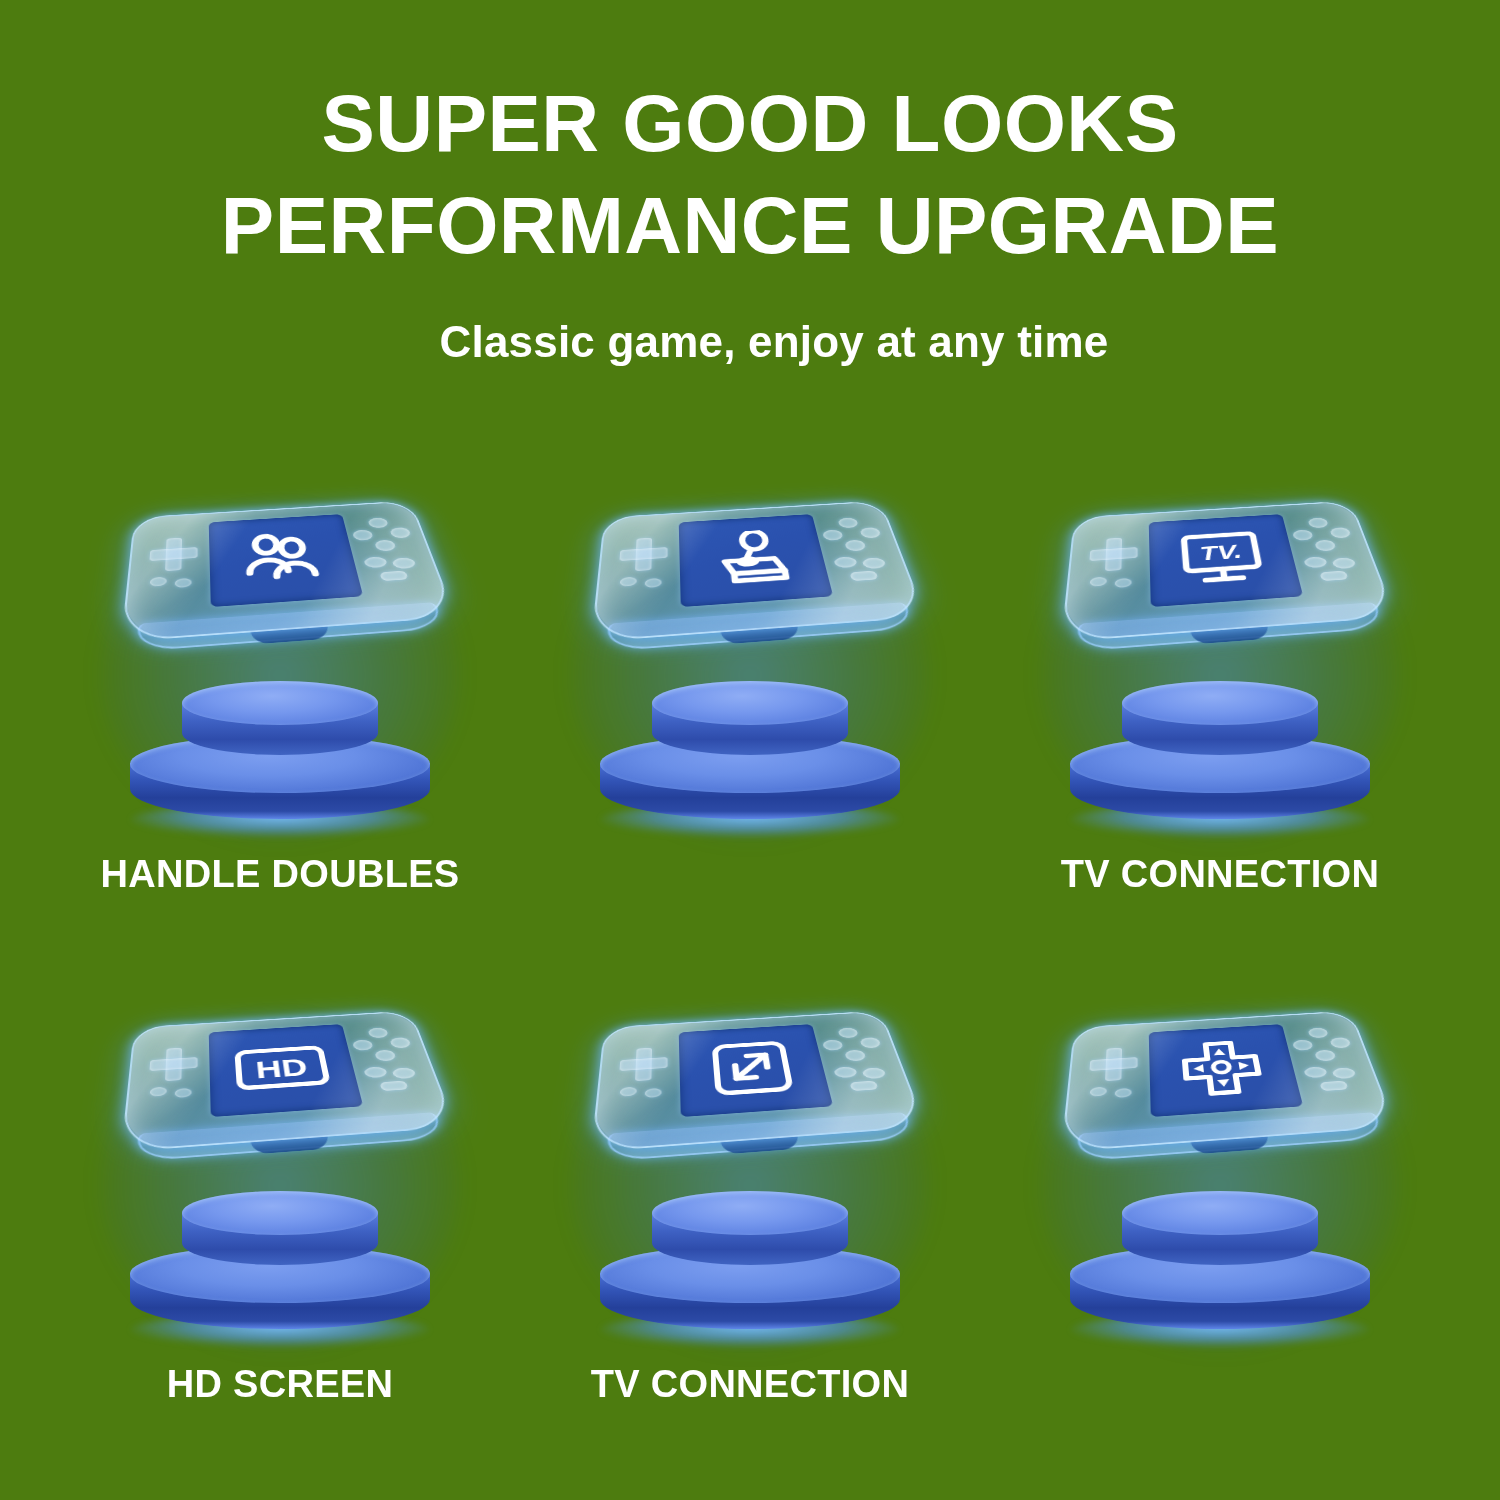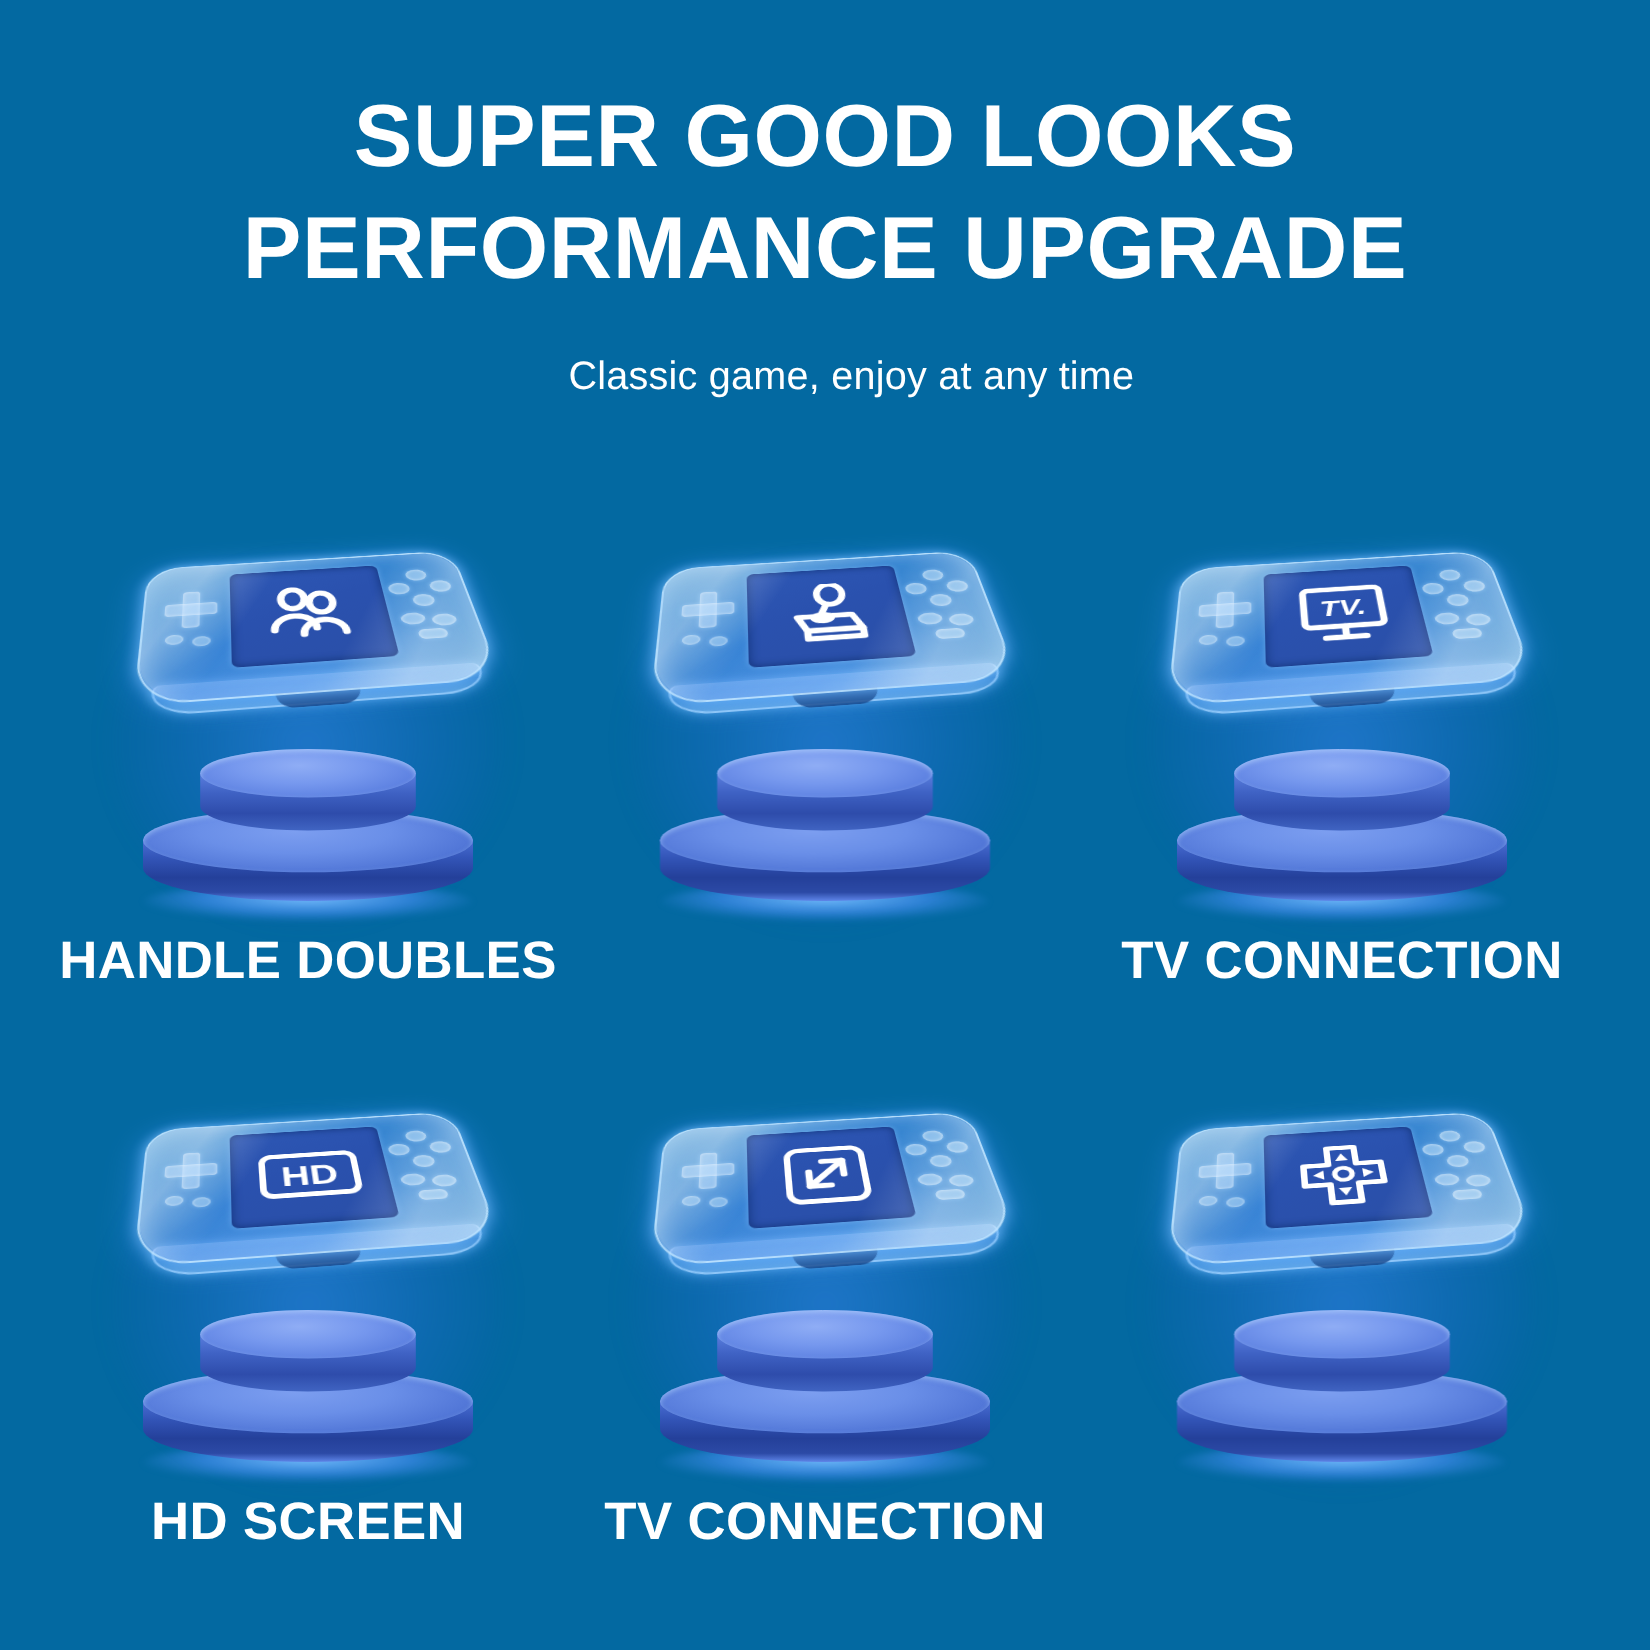--- a/index.html
+++ b/index.html
@@ -36,22 +36,22 @@
     letter-spacing: 0.5px;
     white-space: nowrap;
   }
   .headline-1 { padding-top: 74px; }
   .headline-2 { padding-top: 2px; text-align: center; }
   .subtitle {
     margin: 0;
     padding-top: 42px;
     color: #ffffff;
     font-family: "Liberation Sans", sans-serif;
-    font-weight: normal;
-    font-size: 36px;
+    font-weight: bold;
+    font-size: 44px;
     line-height: 48px;
     letter-spacing: 0.2px;
     white-space: nowrap;
     padding-left: 48px;
   }
   
   .feature-grid {
     position: absolute;
     left: 0;
     top: 470px;
@@ -333,31 +333,31 @@
       rgba(255,255,255,0.22) 80%,
       rgba(255,255,255,0.0) 100%);
     pointer-events: none;
   }
   
   .caption {
     margin-top: 6px;
     color: #ffffff;
     font-family: "Liberation Sans", sans-serif;
     font-weight: bold;
-    font-size: 48px;
+    font-size: 38px;
     line-height: 46px;
     letter-spacing: 0.3px;
     text-align: center;
     white-space: nowrap;
   }
 </style>
 </head>
 <body>
 
-<div id="page" style="background: #0369a1;">
+<div id="page" style="background: #4d7c0f;">
 
   <div class="header">
     <div class="headline headline-1">SUPER GOOD LOOKS</div>
     <div class="headline headline-2">PERFORMANCE UPGRADE</div>
     <div class="subtitle">Classic game, enjoy at any time</div>
   </div>
 
   <div class="feature-grid">
 
     <div class="feature-row">

